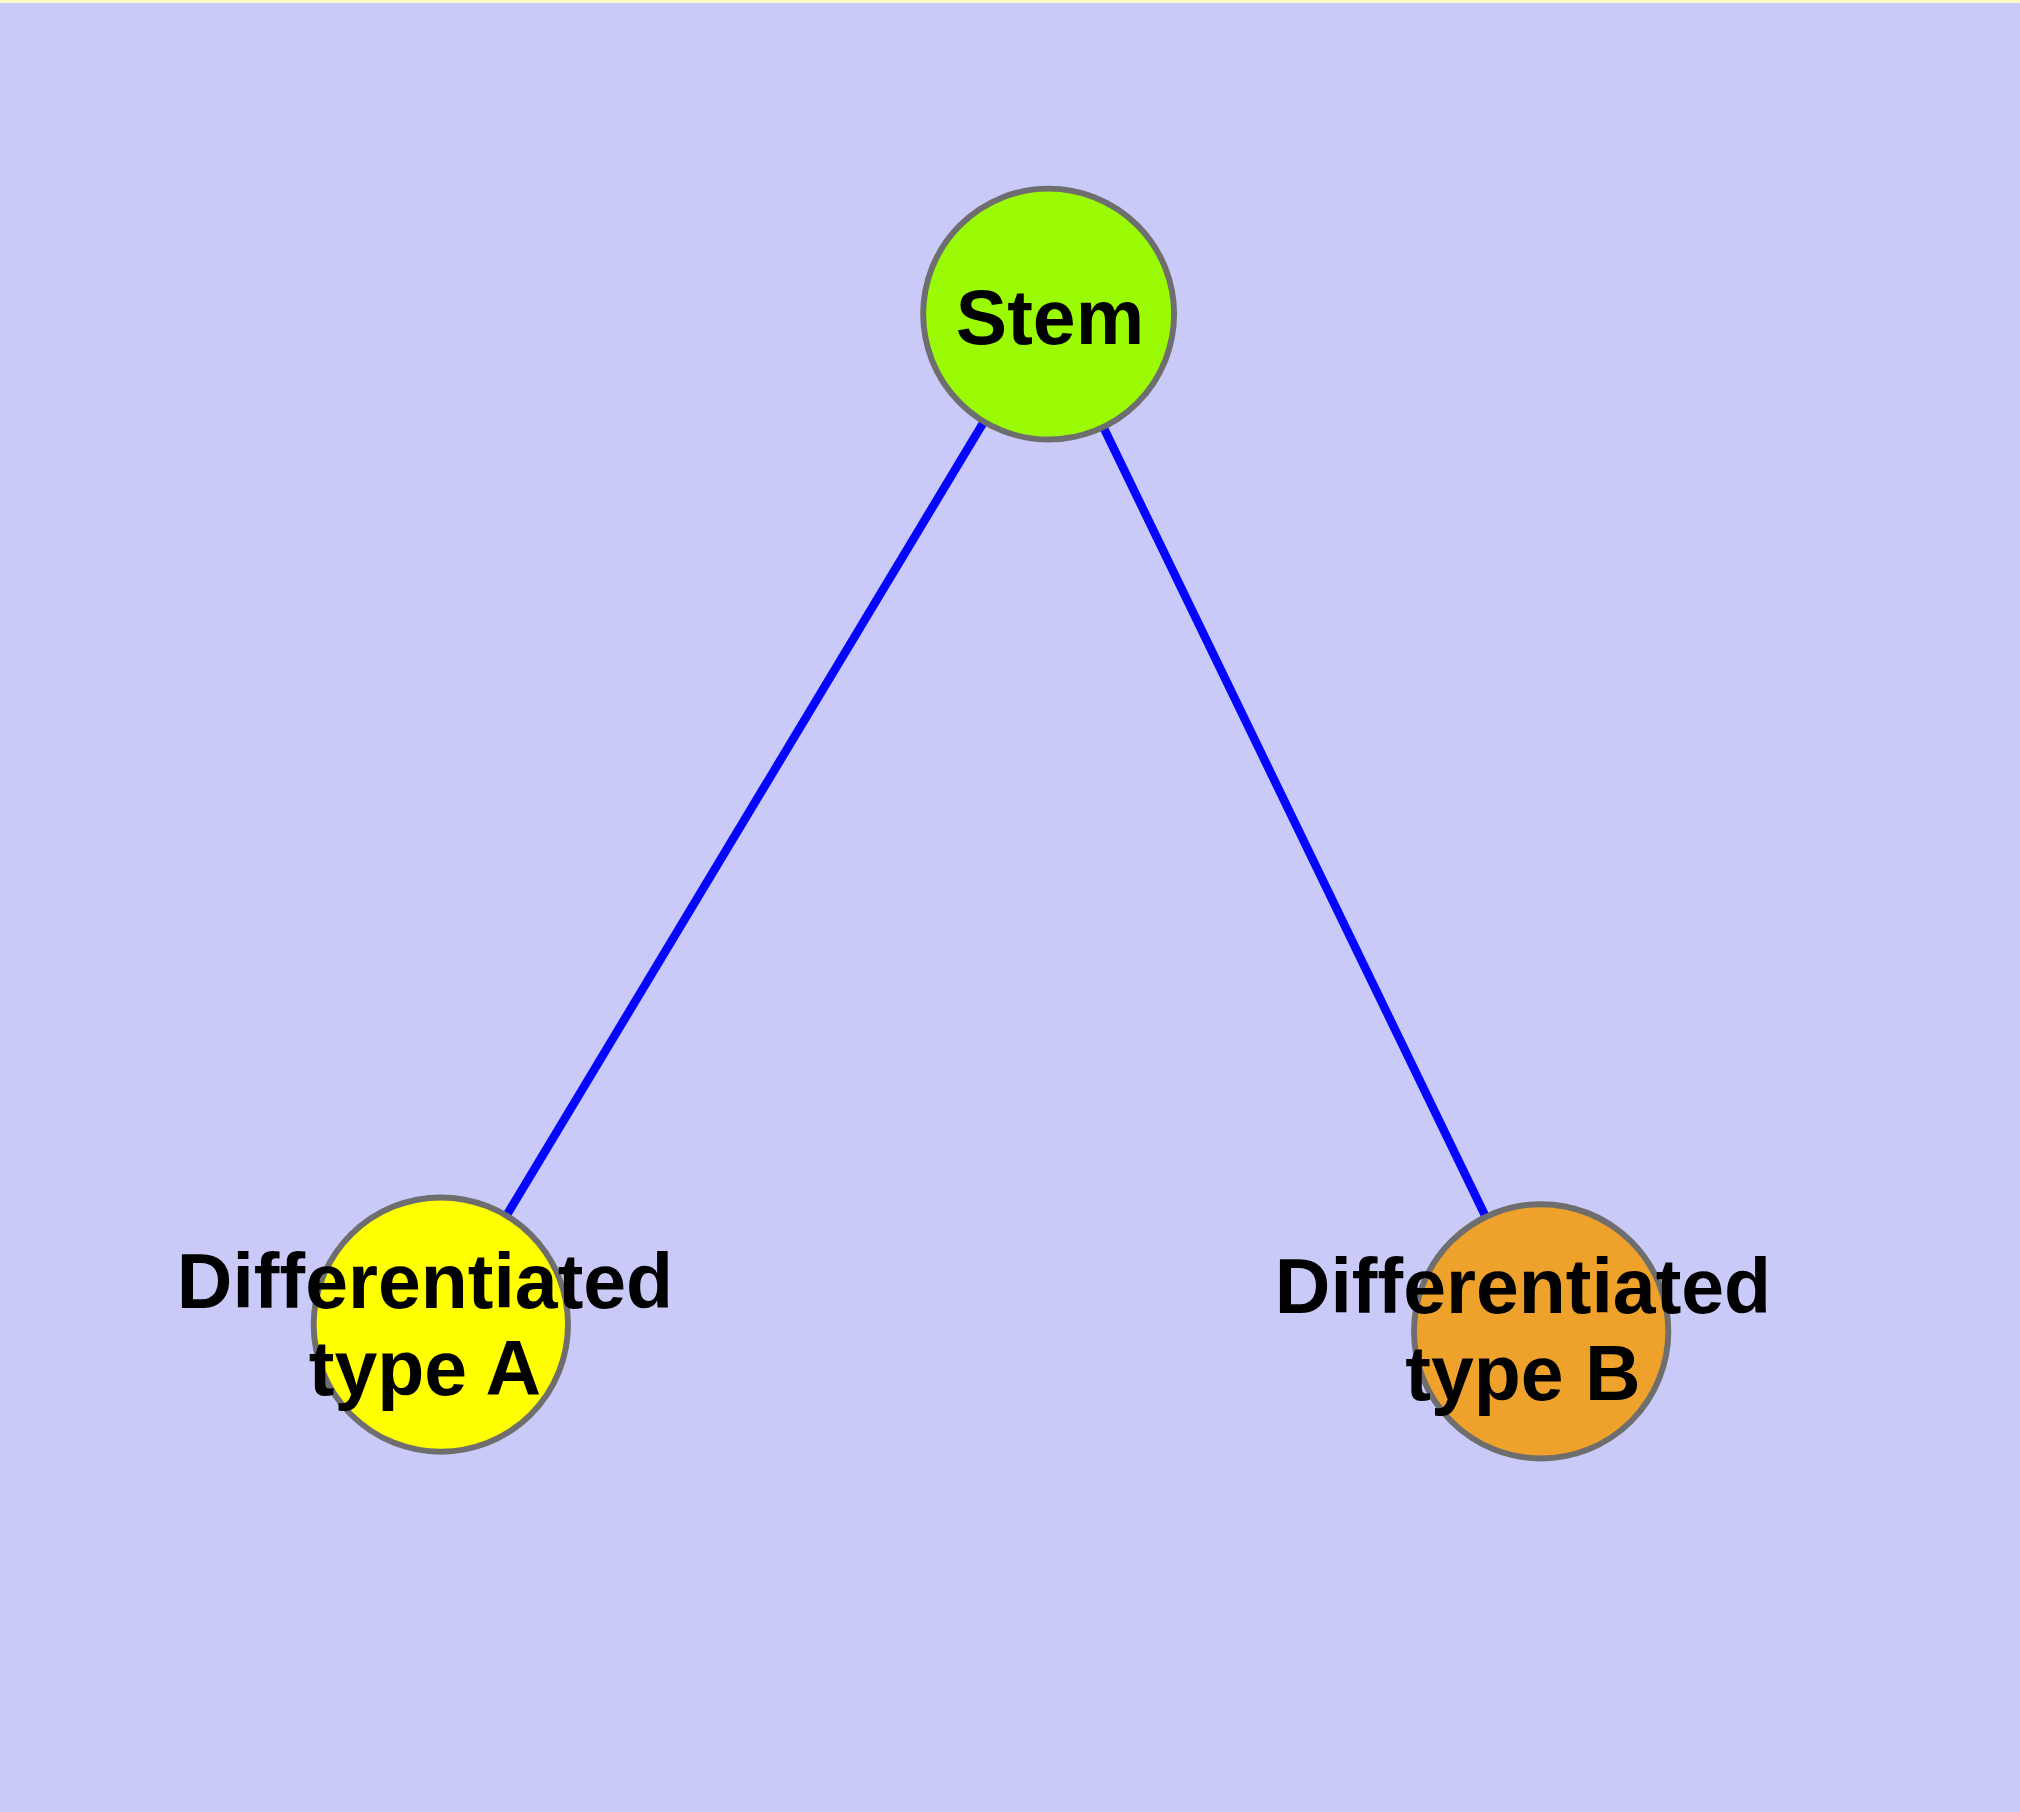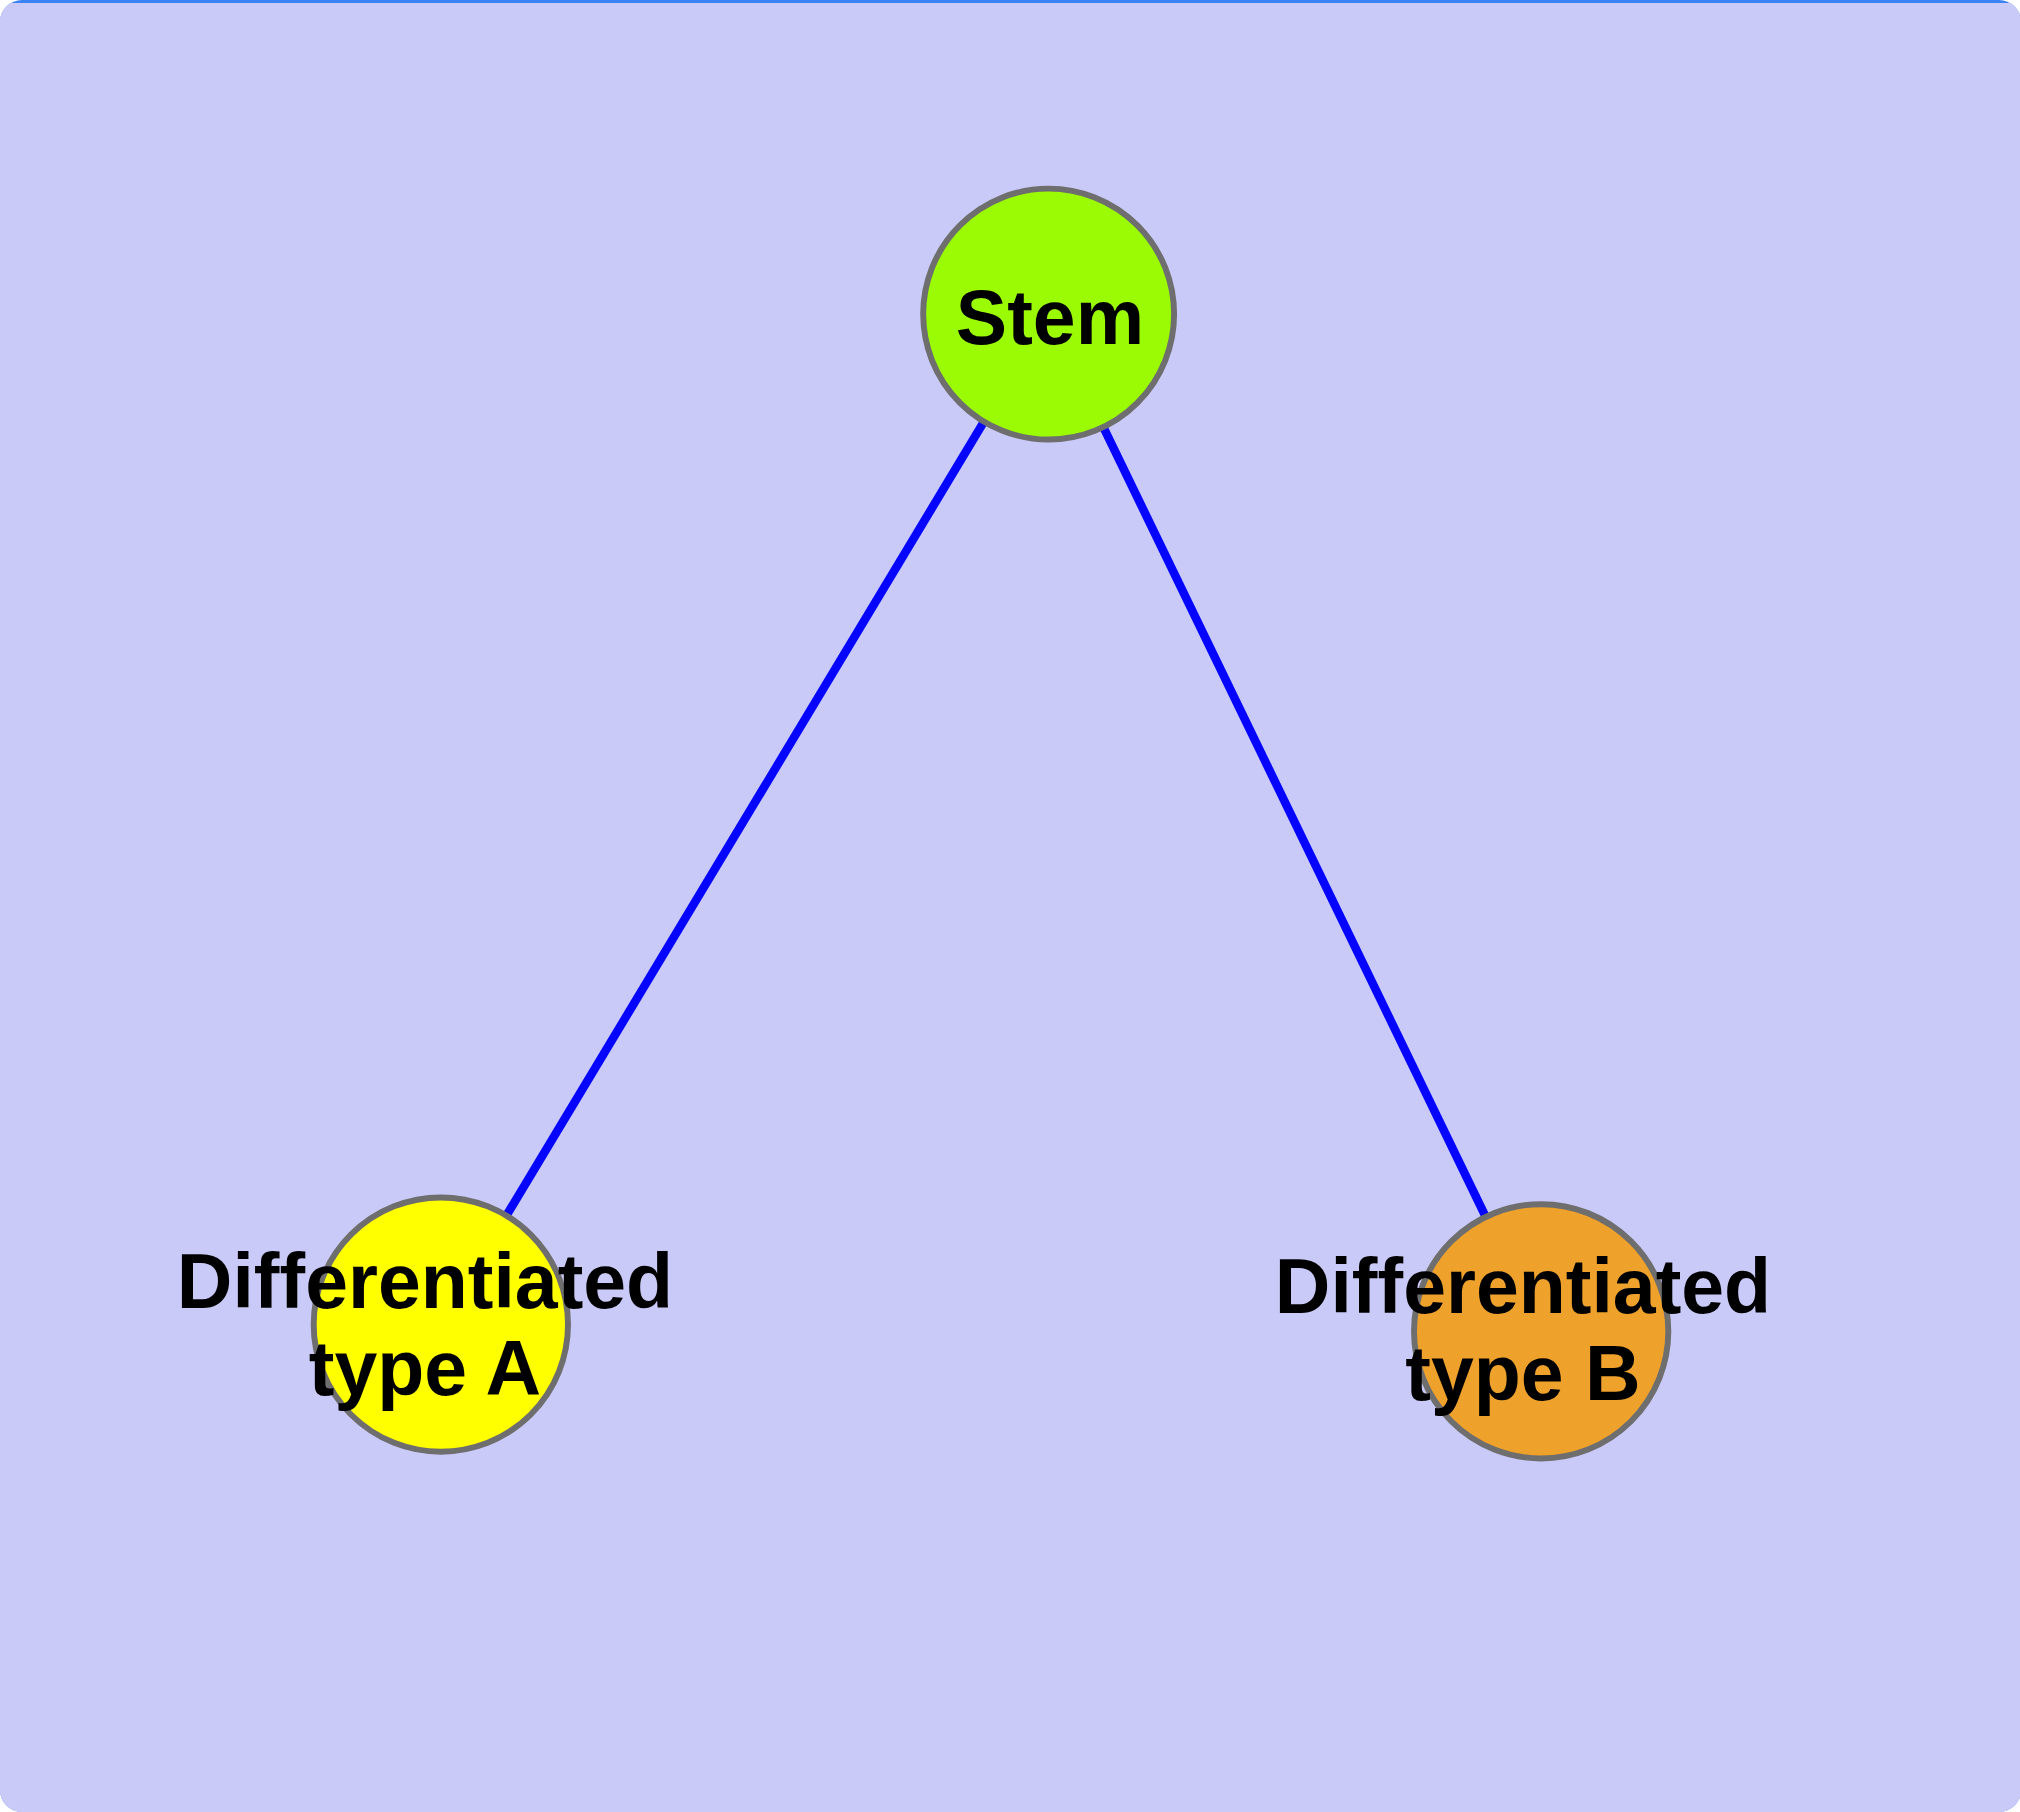--- a/index.html
+++ b/index.html
@@ -5,23 +5,22 @@
   html, body {
     margin: 0;
     padding: 0;
     background: #ffffff;
     font-family: "Liberation Sans", sans-serif;
   }
   .stage {
     position: relative;
     width: 2021px;
     height: 1812px;
-    background: #3b82f6;
+    background: #fef9c3;
     overflow: hidden;
-    border-radius: 22px;
   }
   .plot-bg {
     position: absolute;
     left: 0;
     top: 3.4px;
     width: 2021px;
     height: 1809px;
   }
   .graph-svg {
     position: absolute;

